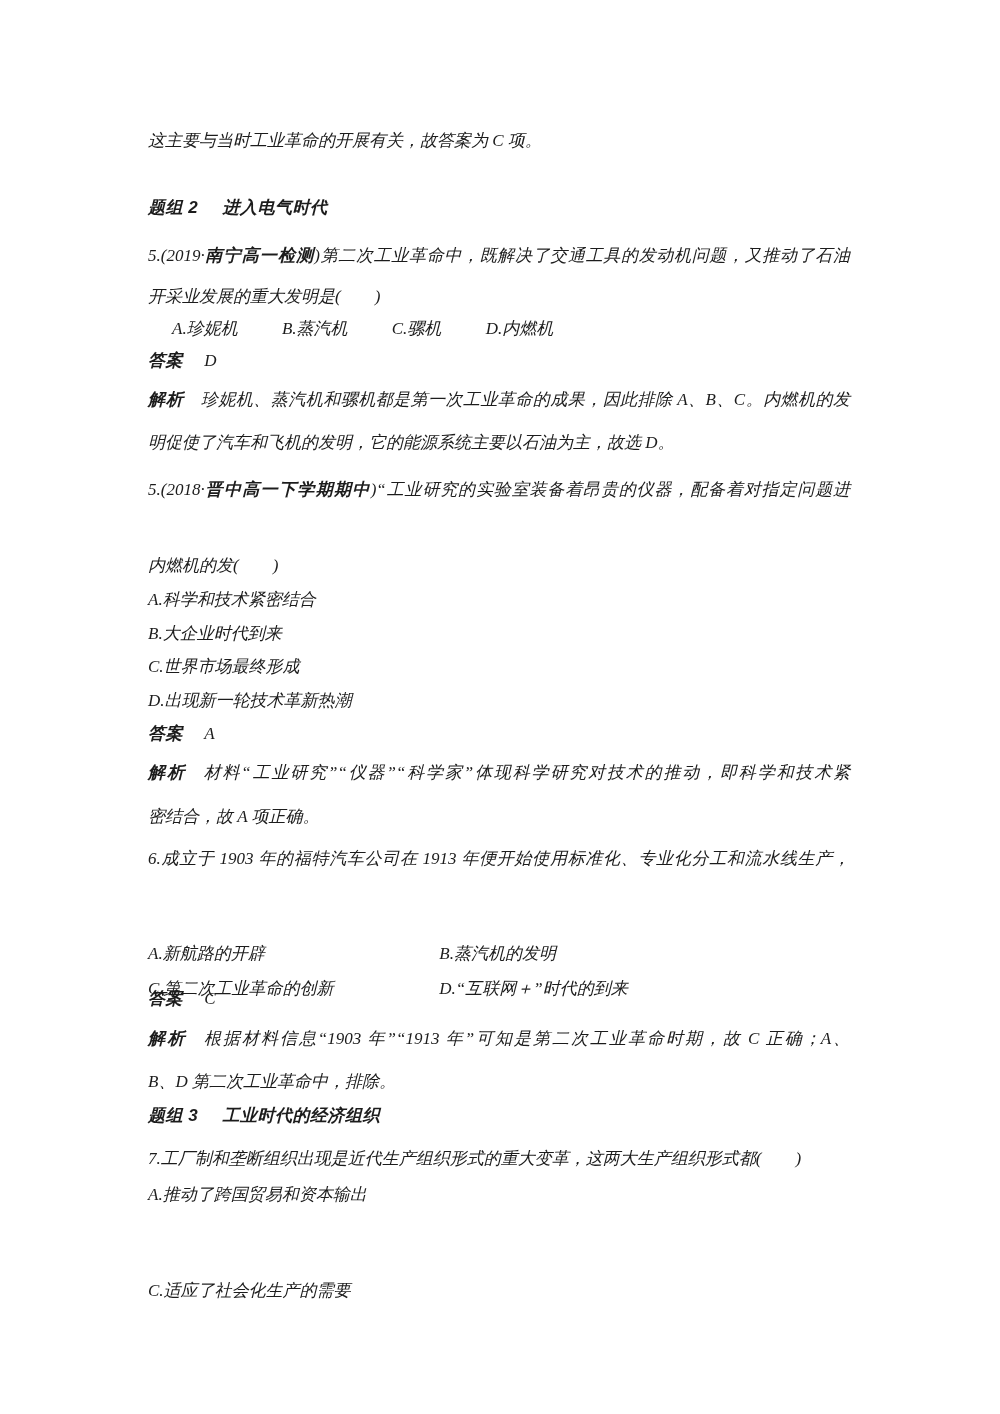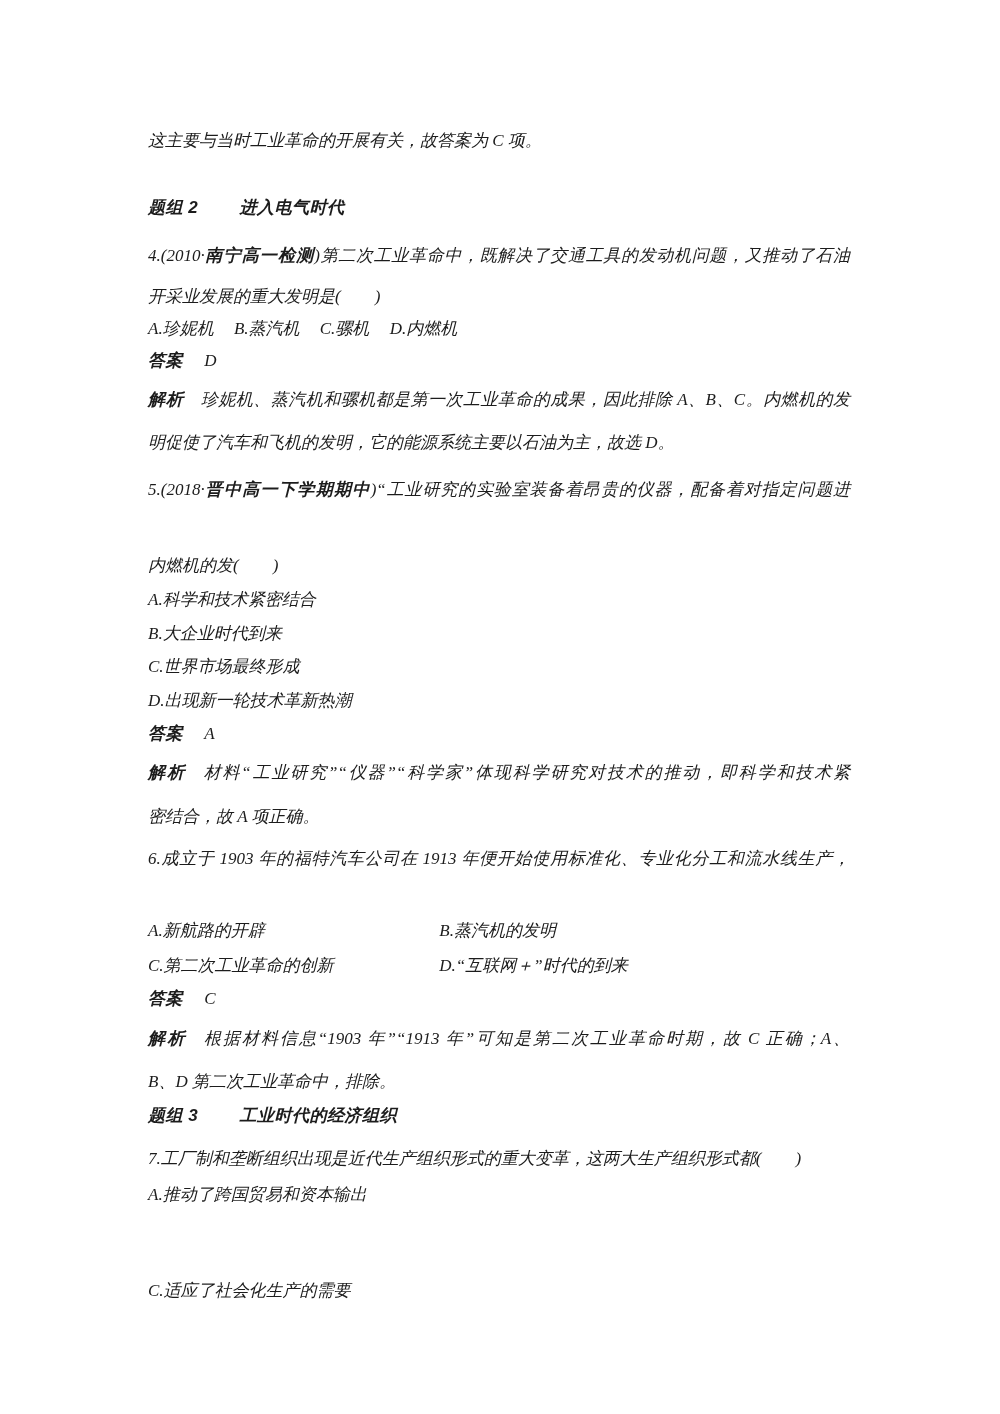--- a/index.html
+++ b/index.html
@@ -12,40 +12,40 @@
     color: #1c1c1c;
     overflow: hidden;
   }
   .page { position: absolute; left: 148px; top: 0; width: 702px; height: 1414px; }
   .ln { position: absolute; left: 0; width: 702px; line-height: 21px; white-space: nowrap; font-style: italic; }
   
   .fill { white-space: normal; text-align: justify; text-align-last: justify; }
   
   .hei { font-family: "Liberation Sans", "DejaVu Sans", sans-serif; font-weight: 700; letter-spacing: 0.5px; }
   .after-label { margin-left: 17px; }
-  .h-title { margin-left: 37px; }
-  .opt-inline { display: inline-block; margin-right: 16px; }
-  .col-a { display: inline-block; width: 287px; }
+  .h-title { margin-left: 20px; }
+  .opt-inline { display: inline-block; margin-right: 16px; margin-left: 24px; }
+  .col-a { display: inline-block; width: 287px; margin-top: 23px; }
 </style>
 </head>
 <body>
 
 <div class="page">
 
   <div class="ln" style="top:130px">
     <span>这主要与当时工业革命的开展有关，故答案为 C 项。</span>
   </div>
 
   <div class="ln" style="top:197px">
     <span class="hei">题组 2</span>
     <span class="hei h-title">进入电气时代</span>
   </div>
 
   <div class="ln fill" style="top:245px">
-    <span>4.(2010·</span><span class="hei">南宁高一检测</span><span>)第二次工业革命中，既解决了交通工具的发动机问题，又推动了石油</span>
+    <span>5.(2019·</span><span class="hei">南宁高一检测</span><span>)第二次工业革命中，既解决了交通工具的发动机问题，又推动了石油</span>
   </div>
   <div class="ln" style="top:286px">
     <span>开采业发展的重大发明是(　　)</span>
   </div>
   <div class="ln" style="top:318px">
     <span class="opt-inline">A.珍妮机</span>
     <span class="opt-inline">B.蒸汽机</span>
     <span class="opt-inline">C.骡机</span>
     <span class="opt-inline">D.内燃机</span>
   </div>

